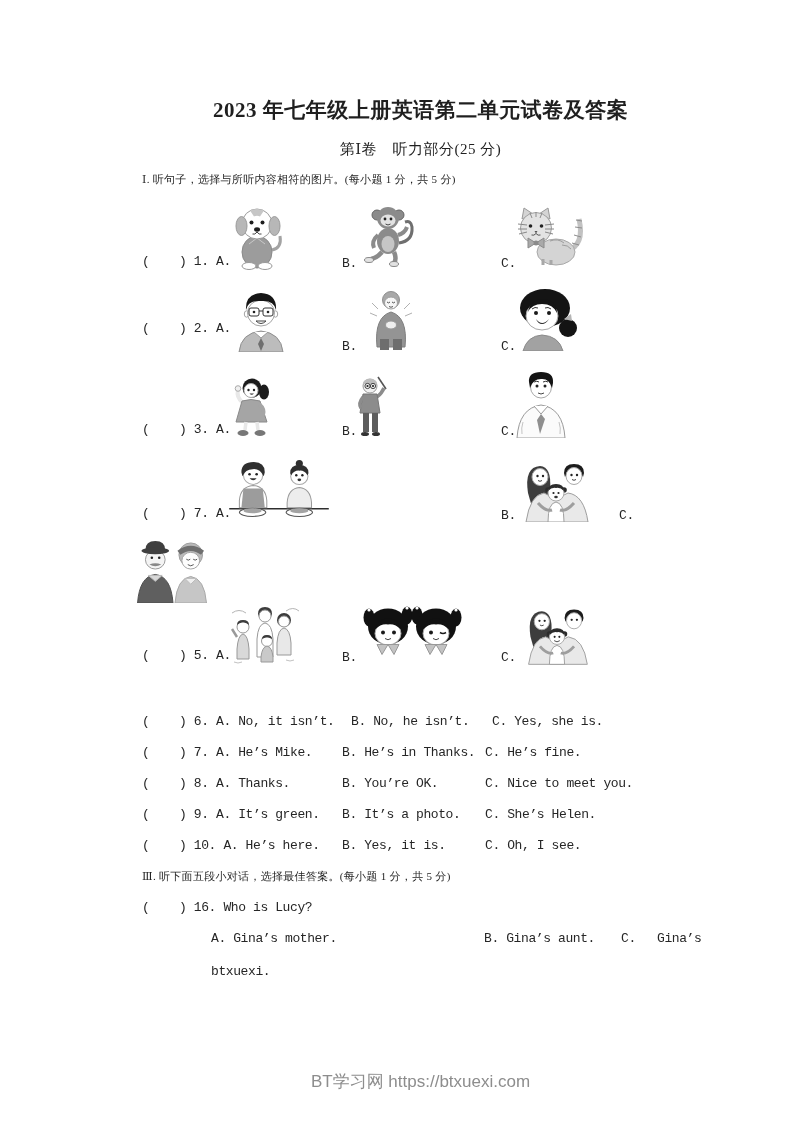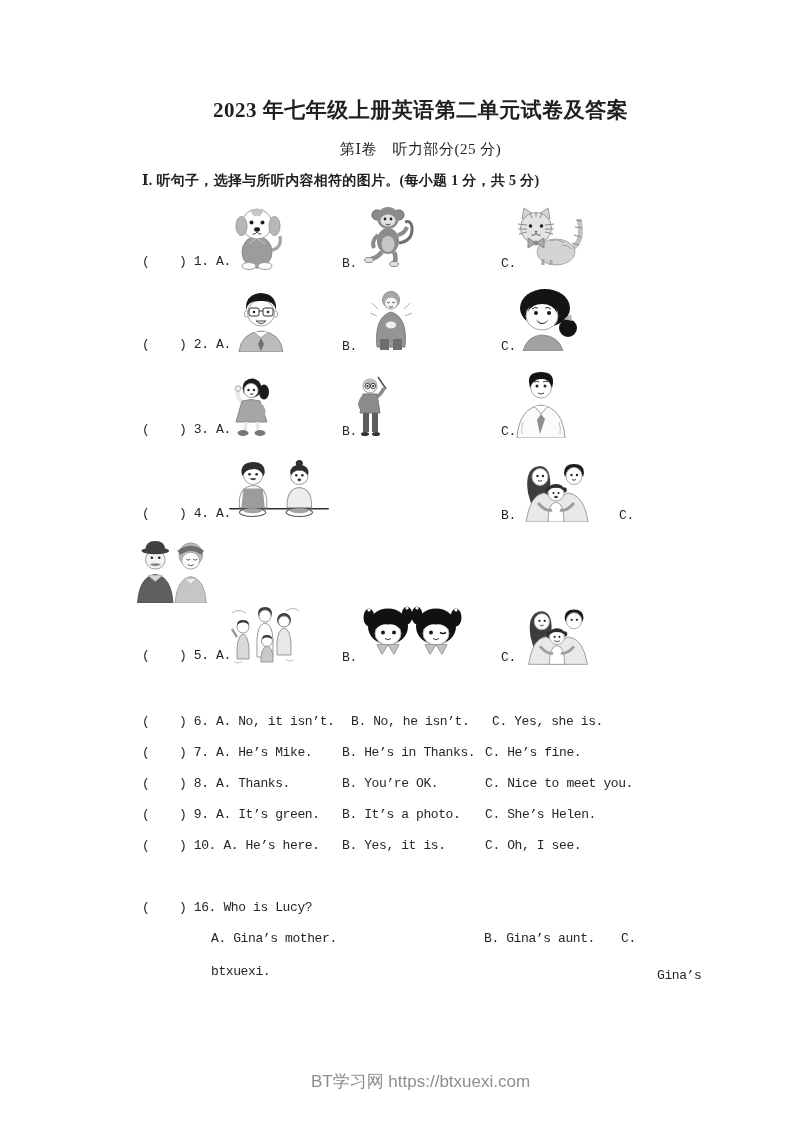--- a/index.html
+++ b/index.html
@@ -2,21 +2,21 @@
 <html><head>
 <meta charset="utf-8">
 <style>
   html,body{margin:0;padding:0;background:#ffffff;}
   .page{position:relative;width:793px;height:1122px;background:#ffffff;overflow:hidden;
         font-family:"Liberation Serif","DejaVu Serif",serif;color:#1f1f1f;}
   .abs{position:absolute;margin-left:24px;}
   .center{left:0;width:793px;text-align:center;}
   .title{font-size:21px;font-weight:bold;letter-spacing:0.5px;}
   .subtitle{font-size:15px;letter-spacing:0.5px;}
-  .sec{font-size:14px;letter-spacing:0.3px;font-weight:bold;}
+  .sec{font-size:11px;letter-spacing:0.3px;}
   .mono{font-family:"Liberation Mono","DejaVu Sans Mono",monospace;font-size:13px;
         letter-spacing:-0.4px;white-space:pre;color:#262626;}
   .img{display:flex;align-items:flex-end;justify-content:center;}
   .img svg{width:100%;height:100%;}
   .footer{font-family:"Liberation Sans","DejaVu Sans",sans-serif;font-size:17px;color:#8d8d8d;}
 </style>
 </head>
 <body>
 
 <div class="page">
@@ -81,21 +81,21 @@
       <path d="M24.5 24 L27.5 24 L26 26.5 Z" fill="#555"></path>
       <path d="M26 26.5 Q24 29 21.5 28 M26 26.5 Q28 29 30.5 28" stroke="#555" fill="none"></path>
       <path d="M8 17 L17 18 M8 22 L17 22 M9 27 L17 25" stroke="#888"></path>
       <path d="M44 17 L35 18 M44 22 L35 22 M43 27 L35 25" stroke="#888"></path>
       <path d="M26 36 L18 31 L18 41 Z M26 36 L34 31 L34 41 Z" fill="#a9a9a9" stroke="#8a8a8a"></path>
       <circle cx="26" cy="36" r="2.5" fill="#8a8a8a"></circle>
       <path d="M33 52 L33 58 M41 53 L41 58" stroke="#a8a8a8" stroke-width="3"></path>
     </svg>
   </div>
 
-  <span class="abs mono" style="left:118px;top:337px">(    ) 2. A.</span>
+  <span class="abs mono" style="left:118px;top:321px">(    ) 2. A.</span>
   <div class="abs img" style="left:210px;top:288px;width:54px;height:64px">
     <svg viewBox="0 0 54 64">
       <path d="M5 64 Q7 45 27 43 Q47 45 49 64 Z" fill="#bcbcbc" stroke="#8f8f8f"></path>
       <path d="M20 44 L27 50 L34 44" fill="#fff" stroke="#999"></path>
       <path d="M27 50 L24 56 L27 63 L30 56 Z" fill="#6f6f6f"></path>
       <ellipse cx="12.5" cy="26" rx="2.2" ry="3.2" fill="#fff" stroke="#a5a5a5"></ellipse>
       <ellipse cx="41.5" cy="26" rx="2.2" ry="3.2" fill="#fff" stroke="#a5a5a5"></ellipse>
       <ellipse cx="27" cy="25" rx="13.5" ry="13" fill="#fff" stroke="#a5a5a5"></ellipse>
       <path d="M12 22 Q11 6 27 5 Q43 6 42 22 Q40 12 27 13 Q14 12 12 22 Z" fill="#161616"></path>
       <rect x="15" y="20" width="10" height="8" rx="2" fill="none" stroke="#333"></rect>
@@ -183,21 +183,21 @@
       <path d="M13 52 Q11 58 12 64 M49 52 Q51 58 50 64" stroke="#c4c4c4" fill="none"></path>
       <ellipse cx="31" cy="17" rx="10.5" ry="11" fill="#fff" stroke="#a8a8a8"></ellipse>
       <path d="M19 12 Q18 2 31 2 Q44 2 43 13 L42 18 Q39 8 31 9 Q23 9 20 18 Z" fill="#141414"></path>
       <circle cx="27" cy="16" r="1.5" fill="#222"></circle>
       <circle cx="35" cy="16" r="1.5" fill="#222"></circle>
       <path d="M24 12 q3 -1.5 5 0 M33 12 q3 -1.5 5 0" stroke="#333" fill="none"></path>
       <path d="M28 23 q3 2 6 0" stroke="#444" fill="none"></path>
     </svg>
   </div>
 
-  <span class="abs mono" style="left:118px;top:506px">(    ) 4. A.</span>
+  <span class="abs mono" style="left:118px;top:506px">(    ) 7. A.</span>
   <div class="abs img" style="left:205px;top:460px;width:100px;height:63px">
     <svg viewBox="0 0 98 62">
       <line x1="0" y1="48" x2="98" y2="48" stroke="#2e2e2e" stroke-width="1.5"></line>
       <path d="M10 40 Q11 26 23.5 25 Q36 26 37 40 L37 47 L10 47 Z" fill="#fff" stroke="#999"></path>
       <path d="M14 28 L33 28 L35 47 L12 47 Z" fill="#9c9c9c"></path>
       <ellipse cx="23.5" cy="15" rx="9.5" ry="9" fill="#fff" stroke="#aaa"></ellipse>
       <path d="M12 12 Q12 2 24 2 Q35 2 35 12 L34 16 Q30 8 23 9 Q16 9 13 16 Z" fill="#2f2f2f"></path>
       <circle cx="20" cy="14" r="1.3" fill="#222"></circle>
       <circle cx="27" cy="14" r="1.3" fill="#222"></circle>
       <path d="M20 18 Q23.5 22 27 18 Z" fill="#333"></path>
@@ -346,22 +346,23 @@
   <span class="abs mono" style="left:461px;top:776px">C. Nice to meet you.</span>
 
   <span class="abs mono" style="left:118px;top:807px">(    ) 9. A. It’s green.</span>
   <span class="abs mono" style="left:318px;top:807px">B. It’s a photo.</span>
   <span class="abs mono" style="left:461px;top:807px">C. She’s Helen.</span>
 
   <span class="abs mono" style="left:118px;top:838px">(    ) 10. A. He’s here.</span>
   <span class="abs mono" style="left:318px;top:838px">B. Yes, it is.</span>
   <span class="abs mono" style="left:461px;top:838px">C. Oh, I see.</span>
 
+  <div class="abs sec" style="left:118px;top:869px">Ⅲ. 听下面五段小对话，选择最佳答案。(每小题 1 分，共 5 分)</div>
   <span class="abs mono" style="left:118px;top:900px">(    ) 16. Who is Lucy?</span>
   <span class="abs mono" style="left:187px;top:931px">A. Gina’s mother.</span>
   <span class="abs mono" style="left:460px;top:931px">B. Gina’s aunt.</span>
   <span class="abs mono" style="left:597px;top:931px">C.</span>
-  <span class="abs mono" style="left:633px;top:968px">Gina’s</span>
+  <span class="abs mono" style="left:633px;top:931px">Gina’s</span>
   <span class="abs mono" style="left:187px;top:964px">btxuexi.</span>
 
   <div class="abs center footer" style="top:1070px">BT学习网 https://btxuexi.com</div>
 
 </div>
 
 </body></html>

